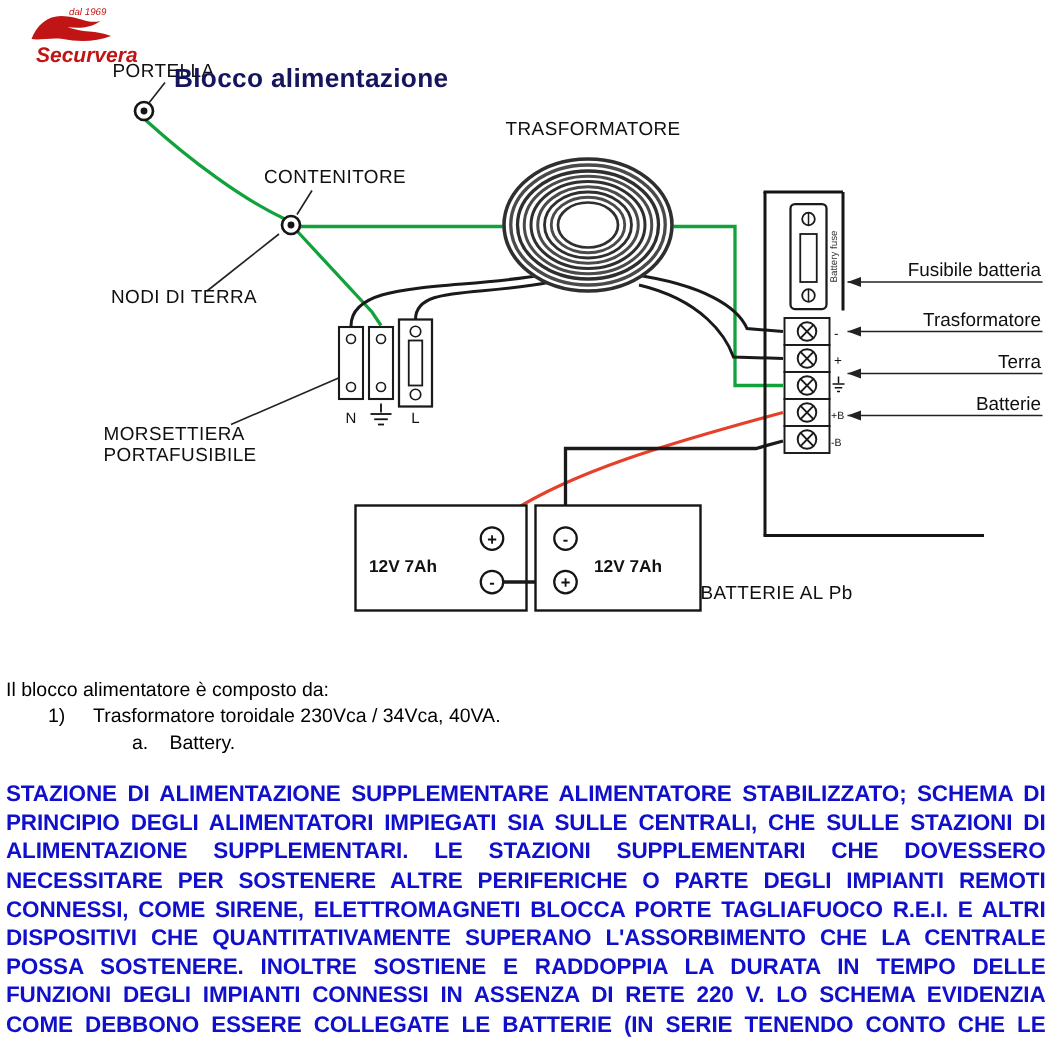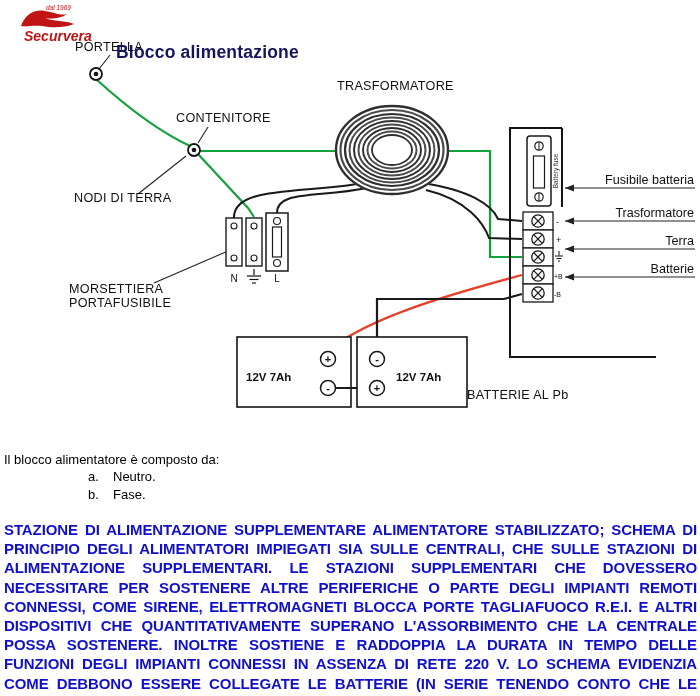--- a/index.html
+++ b/index.html
@@ -205,21 +205,21 @@
     <text x="28" y="8" font-size="6.5" fill="#c11414" font-style="italic">dal 1969</text>
     <path fill="#c11414" d="M3,24 C7,13 16,7 27,9 C36,10 41,14 49,12 C42,17 34,17 27,16 C36,20 47,18 56,22 C46,26 34,26 24,24 C16,23 8,25 3,24 Z"></path>
     <text x="6" y="39" font-size="14" fill="#c11414" font-style="italic" font-weight="bold" font-family="&quot;Liberation Serif&quot;, serif">Securvera</text>
   </svg>
 </div>
 
 <div class="title">Blocco alimentazione</div>
 
 <div class="desc">
   <div class="d-intro">Il blocco alimentatore è composto da:</div>
-  <div class="d-item sub">
-    <span class="d-num">a.</span><span class="d-text">Neutro.</span>
+  <div class="d-item">
+    <span class="d-num">1)</span><span class="d-text">Trasformatore toroidale 230Vca / 34Vca, 40VA.</span>
   </div>
   <div class="d-item sub">
-    <span class="d-num">b.</span><span class="d-text">Fase.</span>
+    <span class="d-num">a.</span><span class="d-text">Battery.</span>
   </div>
 </div>
 
 <div class="footer">STAZIONE DI ALIMENTAZIONE SUPPLEMENTARE ALIMENTATORE STABILIZZATO; SCHEMA DI PRINCIPIO DEGLI ALIMENTATORI IMPIEGATI SIA SULLE CENTRALI, CHE SULLE STAZIONI DI ALIMENTAZIONE SUPPLEMENTARI. LE STAZIONI SUPPLEMENTARI CHE DOVESSERO NECESSITARE PER SOSTENERE ALTRE PERIFERICHE O PARTE DEGLI IMPIANTI REMOTI CONNESSI, COME SIRENE, ELETTROMAGNETI BLOCCA PORTE TAGLIAFUOCO R.E.I. E ALTRI DISPOSITIVI CHE QUANTITATIVAMENTE SUPERANO L'ASSORBIMENTO CHE LA CENTRALE POSSA SOSTENERE. INOLTRE SOSTIENE E RADDOPPIA LA DURATA IN TEMPO DELLE FUNZIONI DEGLI IMPIANTI CONNESSI IN ASSENZA DI RETE 220 V. LO SCHEMA EVIDENZIA COME DEBBONO ESSERE COLLEGATE LE BATTERIE (IN SERIE TENENDO CONTO CHE LE BATTERIE STANDARD IN COMMERCIO AD OGGI SONO DA 12 V.) L'AMPERAGGIO E LASCIATO A SCUPOLO DELL'INSTALLATORE CHE CALCOLERÀ IN BASE ALL'ASSORBIMENTO DELLE PERIFERICHE</div>
 
 </body></html>

